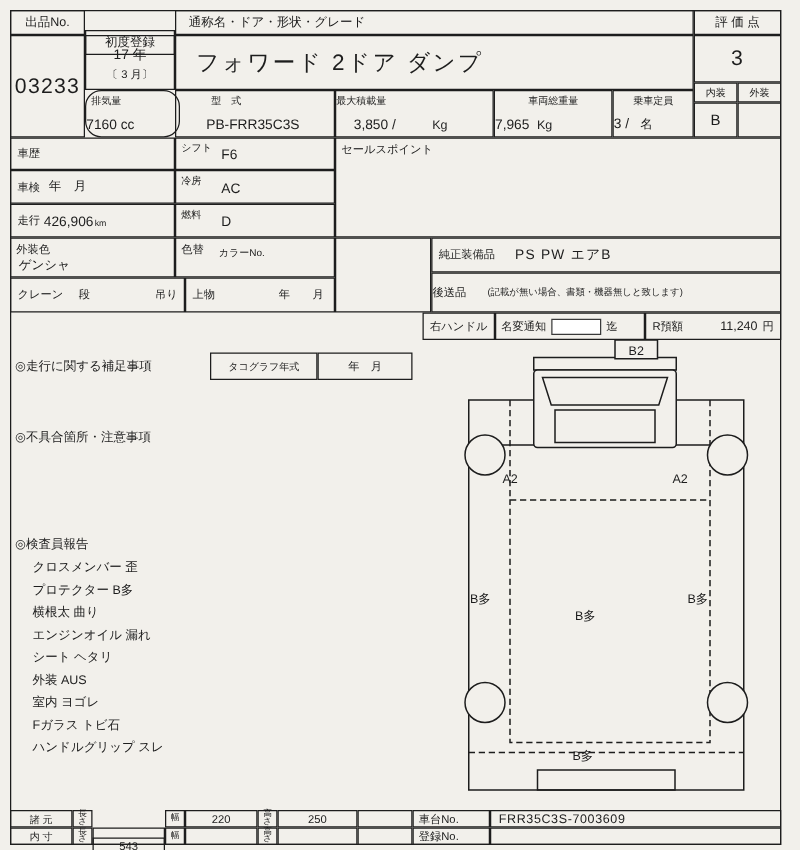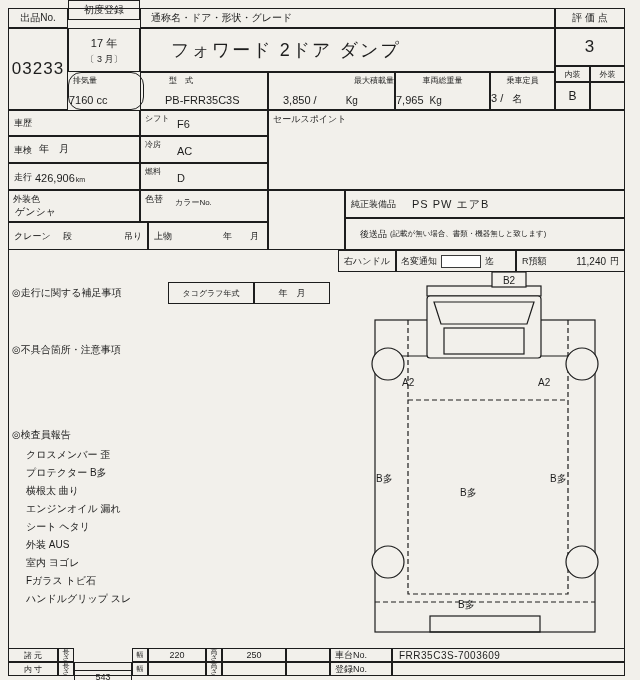--- a/index.html
+++ b/index.html
@@ -12,38 +12,38 @@
   }
   .sheet { position:relative; width:640px; height:680px; background:#f2f0eb; overflow:hidden; }
   .outer { position:absolute; left:8px; top:8px; width:617px; height:668px; border:1.5px solid #1d1d1d; }
   .cell { position:absolute; border:1px solid #1d1d1d; }
   .flexc { display:flex; align-items:center; justify-content:center; }
   .hdr { font-size:10px; }
   .cl { position:absolute; top:2px; left:4px; font-size:8px; white-space:nowrap; }
   .cl-mid { position:absolute; top:50%; left:5px; transform:translateY(-50%); font-size:9px; white-space:nowrap; }
   .cv { position:absolute; left:0; right:0; bottom:3px; text-align:left; font-size:11px; white-space:nowrap; }
   .big { font-size:17px; letter-spacing:1px; }
-  .title { font-size:18px; letter-spacing:2px; padding-left:30px; display:flex; align-items:center; }
+  .title { font-size:18px; letter-spacing:2px; padding-left:16px; display:flex; align-items:center; }
   .note-title { position:absolute; font-size:10px; white-space:nowrap; }
   .report-item { font-size:10px; line-height:18px; white-space:nowrap; }
   .unit { font-size:7px; margin-left:1px; }
   .whitebox { display:inline-block; width:40px; height:13px; background:#ffffff; border:1px solid #3a3a3a; margin:0 4px; }
   .vtiny { font-size:7px; line-height:6.5px; width:9px; text-align:center; word-break:break-all; }
   .s8 { font-size:8px; } .s9 { font-size:9px; } .s10 { font-size:10px; }
 </style>
 </head>
 <body>
 
 <div class="sheet">
   <div class="outer"></div>
 
   <div class="cell flexc hdr" style="left:8px; top:8px; width:60px; height:20px;">出品No.</div>
   <div class="cell flexc big" style="left:8px; top:28px; width:60px; height:82px;">03233</div>
 
-  <div class="cell flexc hdr" style="left:68px; top:0; width:72px; height:20px;">初度登録</div>
+  <div class="cell flexc hdr" style="left:68px; top:24px; width:72px; height:20px;">初度登録</div>
   <div class="cell" style="left:68px; top:28px; width:72px; height:44px;">
     <div style="text-align:center; font-size:11px; margin-top:7px;">17 年</div>
     <div style="text-align:center; font-size:9px; margin-top:2px;">〔 3 月〕</div>
   </div>
 
   <div class="cell hdr" style="left:140px; top:8px; width:415px; height:20px; display:flex; align-items:center; padding-left:10px;">通称名・ドア・形状・グレード</div>
   <div class="cell title" style="left:140px; top:28px; width:415px; height:44px;">フォワード  2ドア ダンプ</div>
 
   <div class="cell flexc hdr" style="left:555px; top:8px; width:70px; height:20px;">評 価 点</div>
   <div class="cell flexc big" style="left:555px; top:28px; width:70px; height:38px;">3</div>
@@ -54,21 +54,21 @@
 
   <div class="cell" style="left:68px; top:72px; width:76px; height:38px;border-radius:13px;">
     <span class="cl">排気量</span>
     <span class="cv">7160 cc</span>
   </div>
   <div class="cell" style="left:140px; top:72px; width:128px; height:38px;">
     <span class="cl" style="left:28px;">型　式</span>
     <span class="cv" style="text-align:left; padding-left:24px;">PB-FRR35C3S</span>
   </div>
   <div class="cell" style="left:268px; top:72px; width:127px; height:38px;">
-    <span class="cl" style="left:0; right:0; text-align:right;">最大積載量</span>
+    <span class="cl" style="left:0; right:0; text-align:left;">最大積載量</span>
     <span class="cv" style="text-align:left; padding-left:14px;">
       <span>3,850 /</span>
       <span style="margin-left:26px; font-size:10px;">Kg</span>
     </span>
   </div>
   <div class="cell" style="left:395px; top:72px; width:95px; height:38px;">
     <span class="cl" style="left:0; right:0; text-align:center;">車両総重量</span>
     <span class="cv">
       <span>7,965</span>
       <span style="font-size:10px; margin-left:3px;">Kg</span>
@@ -127,21 +127,21 @@
   <div class="cell" style="left:148px; top:222px; width:120px; height:28px;">
     <span class="cl-mid">上物</span>
     <span style="position:absolute; right:8px; top:50%; transform:translateY(-50%); font-size:9px;">年　　月</span>
   </div>
   <div class="cell" style="left:268px; top:190px; width:77px; height:60px;"></div>
   <div class="cell" style="left:345px; top:190px; width:280px; height:28px;">
     <span style="position:absolute; left:5px; top:50%; transform:translateY(-50%); font-size:9px;">純正装備品</span>
     <span style="position:absolute; left:66px; top:50%; transform:translateY(-50%); font-size:11px; letter-spacing:1px;">PS PW エアB</span>
   </div>
   <div class="cell" style="left:345px; top:218px; width:280px; height:32px;">
-    <span style="position:absolute; left:14px; top:50%; transform:translateY(-50%); font-size:9px;font-family:Liberation Serif, serif;">後送品</span>
+    <span style="position:absolute; left:0; top:50%; transform:translateY(-50%); font-size:9px;font-family:Liberation Serif, serif;">後送品</span>
     <span style="position:absolute; left:44px; top:50%; transform:translateY(-50%); font-size:7.5px; white-space:nowrap;">(記載が無い場合、書類・機器無しと致します)</span>
   </div>
 
   <div class="cell flexc s9" style="left:338px; top:250px; width:58px; height:22px;">右ハンドル</div>
   <div class="cell" style="left:396px; top:250px; width:120px; height:22px; display:flex; align-items:center; padding-left:4px;">
     <span class="s9">名変通知</span>
     <span class="whitebox"></span>
     <span class="s9">迄</span>
   </div>
   <div class="cell" style="left:516px; top:250px; width:109px; height:22px; display:flex; align-items:center; padding:0 5px;">

